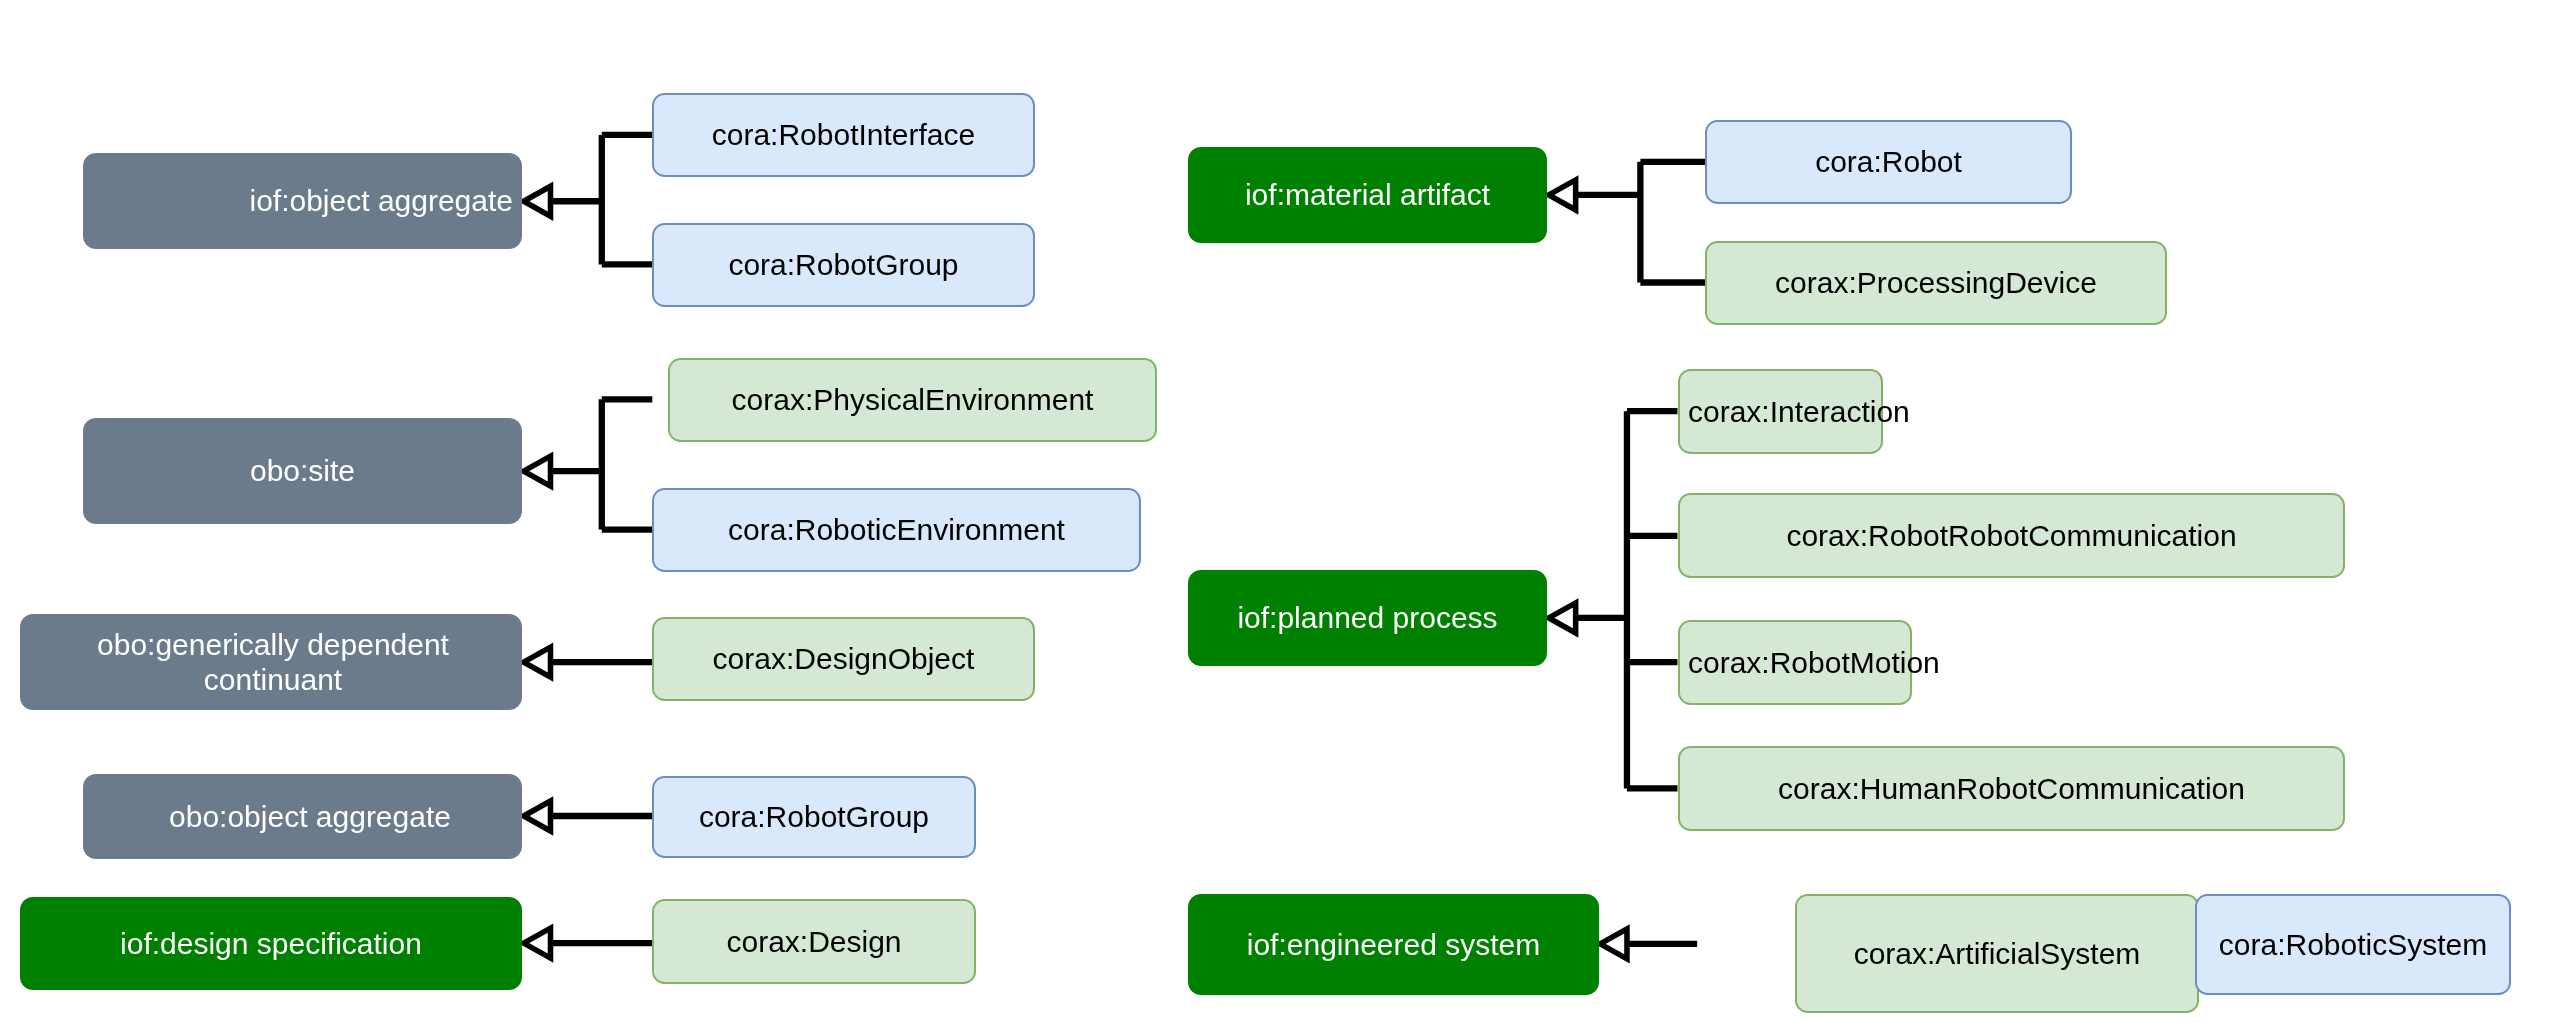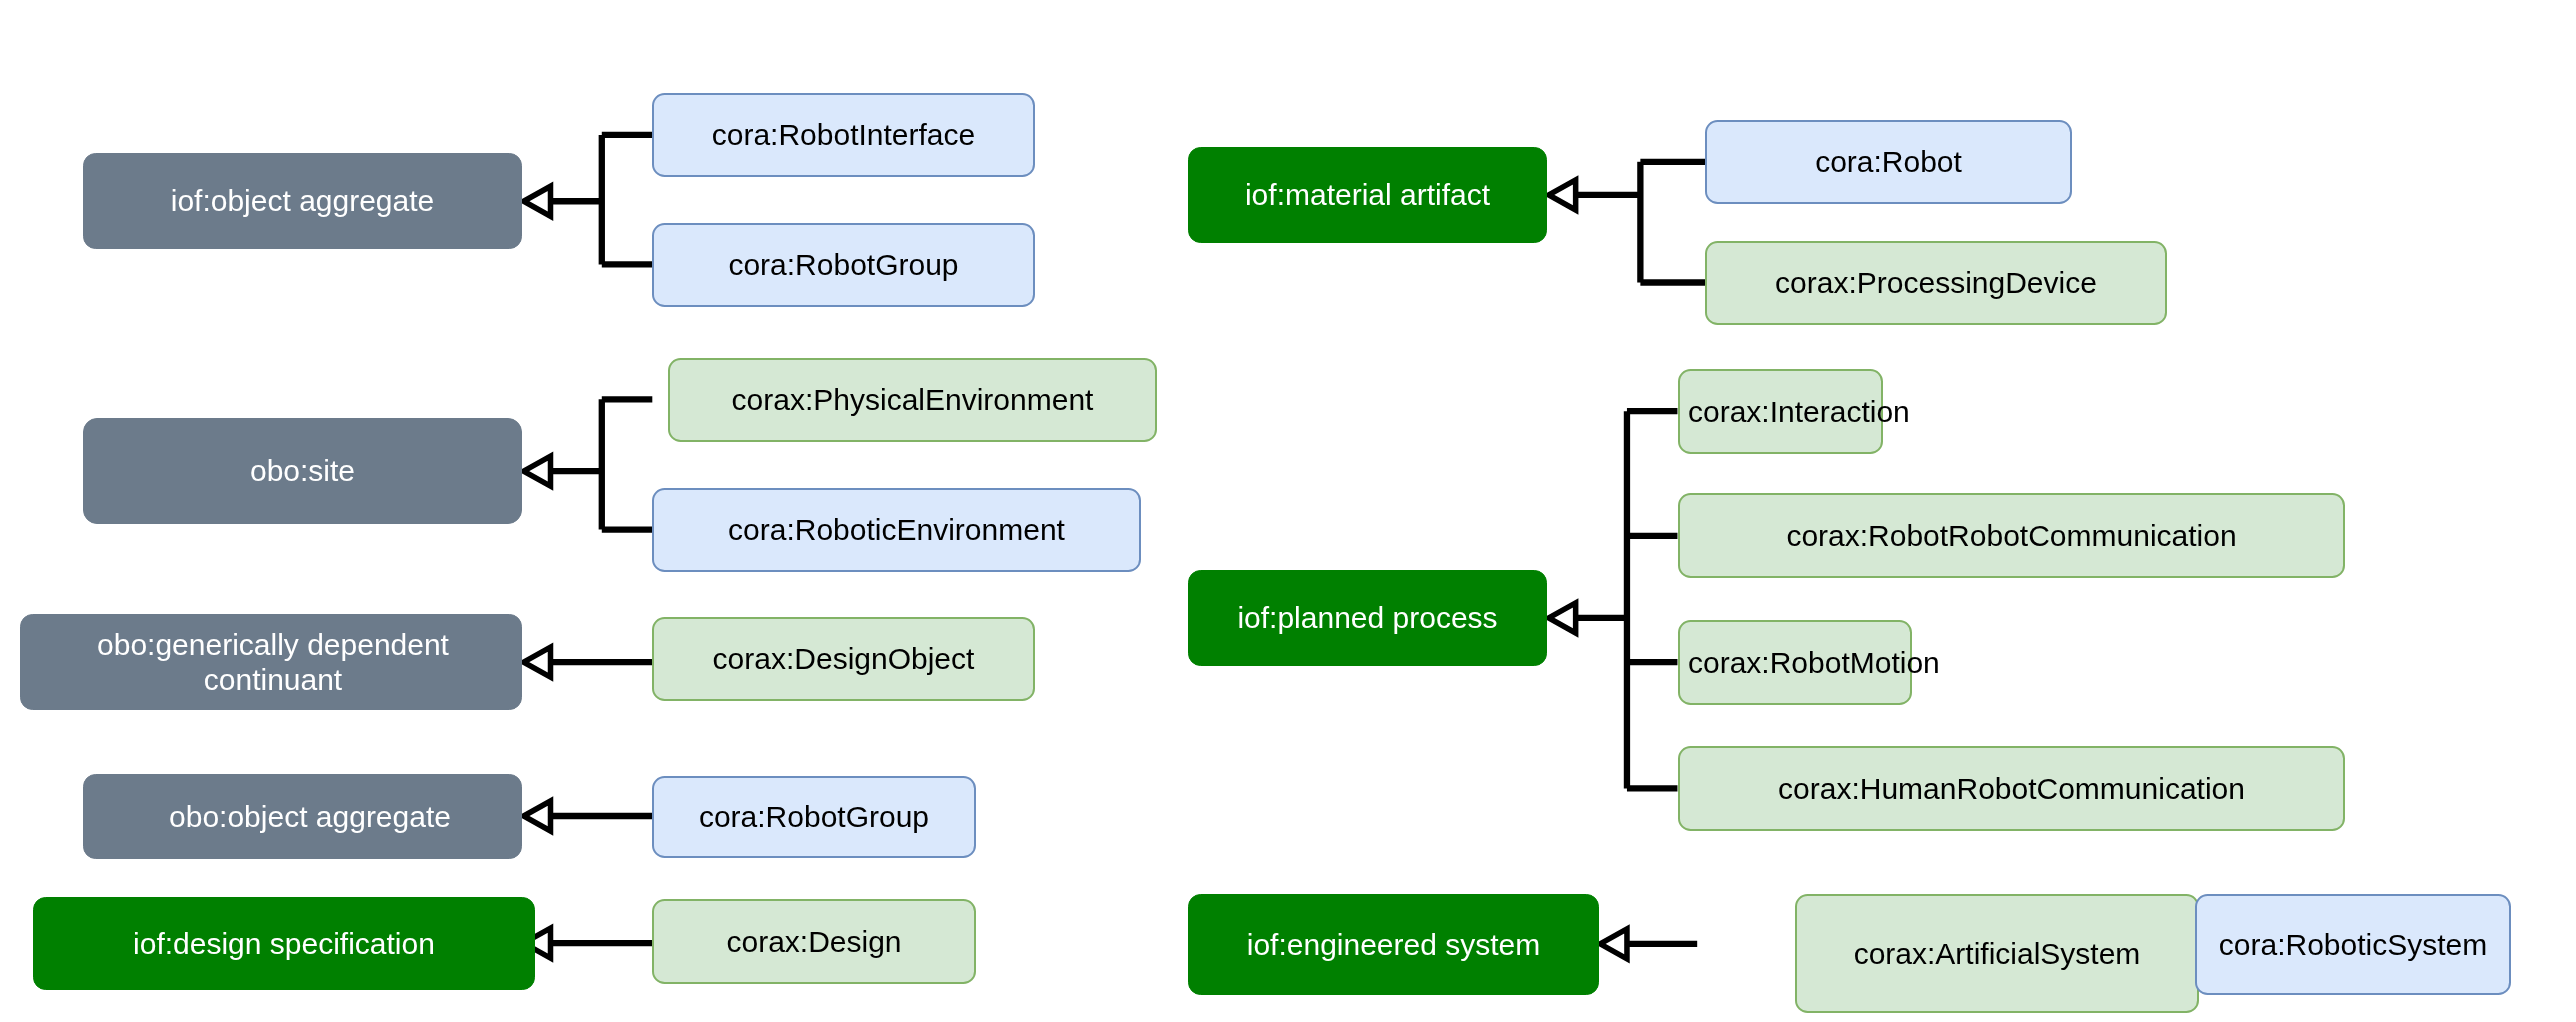--- a/index.html
+++ b/index.html
@@ -142,51 +142,51 @@
       <polyline points="2061,679 2125,679" fill="none" stroke="#000000" stroke-width="8" stroke-linejoin="miter" stroke-linecap="butt"></polyline>
       <polyline points="2061,839 2125,839" fill="none" stroke="#000000" stroke-width="8" stroke-linejoin="miter" stroke-linecap="butt"></polyline>
       <polyline points="2061,999 2125,999" fill="none" stroke="#000000" stroke-width="8" stroke-linejoin="miter" stroke-linecap="butt"></polyline>
       <polygon points="2027,1196 2061,1177 2061,1215" fill="#ffffff" stroke="#000000" stroke-width="7" stroke-linejoin="miter"></polygon>
       <polyline points="2061,1196 2150,1196" fill="none" stroke="#000000" stroke-width="8" stroke-linejoin="miter" stroke-linecap="butt"></polyline>
       <polygon points="2664,1196 2698,1177 2698,1215" fill="#ffffff" stroke="#000000" stroke-width="7" stroke-linejoin="miter"></polygon>
       <polyline points="2698,1196 2780,1196" fill="none" stroke="#000000" stroke-width="8" stroke-linejoin="miter" stroke-linecap="butt"></polyline>
     </svg>
 
 
-<div class="node slate" style="left: 83px; top: 153px; width: 439px; height: 96px;">
+<div class="node slate" style="left: 83px; top: 153px; width: 439px; height: 96px; text-align: right;">
       <span class="node-label">iof:object aggregate</span>
     </div>
     <div class="node blue" style="left: 652px; top: 93px; width: 383px; height: 84px;">
       <span class="node-label">cora:RobotInterface</span>
     </div>
     <div class="node blue" style="left: 652px; top: 223px; width: 383px; height: 84px;">
       <span class="node-label">cora:RobotGroup</span>
     </div>
-    <div class="node slate" style="left: 83px; top: 418px; width: 439px; height: 106px; border-radius: 14px;">
+    <div class="node slate" style="left: 83px; top: 418px; width: 439px; height: 106px;">
       <span class="node-label">obo:site</span>
     </div>
     <div class="node green" style="left: 652px; top: 358px; width: 489px; height: 84px; margin-left: 16px;">
       <span class="node-label">corax:PhysicalEnvironment</span>
     </div>
     <div class="node blue" style="left: 652px; top: 488px; width: 489px; height: 84px;">
       <span class="node-label">cora:RoboticEnvironment</span>
     </div>
     <div class="node slate" style="left: 20px; top: 614px; width: 502px; height: 96px; padding-left: 12px;">
       <span class="node-label">obo:generically dependent continuant</span>
     </div>
     <div class="node green" style="left: 652px; top: 617px; width: 383px; height: 84px;">
       <span class="node-label">corax:DesignObject</span>
     </div>
     <div class="node slate" style="left: 83px; top: 774px; width: 439px; height: 85px; padding-left: 23px;">
       <span class="node-label">obo:object aggregate</span>
     </div>
     <div class="node blue" style="left: 652px; top: 776px; width: 324px; height: 82px;">
       <span class="node-label">cora:RobotGroup</span>
     </div>
-    <div class="node solidgreen" style="left: 20px; top: 897px; width: 502px; height: 93px; margin-left: 13px;">
+    <div class="node solidgreen" style="left: 20px; top: 897px; width: 502px; height: 93px;">
       <span class="node-label">iof:design specification</span>
     </div>
     <div class="node green" style="left: 652px; top: 899px; width: 324px; height: 85px;">
       <span class="node-label">corax:Design</span>
     </div>
     <div class="node solidgreen" style="left: 1188px; top: 147px; width: 359px; height: 96px;">
       <span class="node-label">iof:material artifact</span>
     </div>
     <div class="node blue" style="left: 1705px; top: 120px; width: 367px; height: 84px;">
       <span class="node-label">cora:Robot</span>

